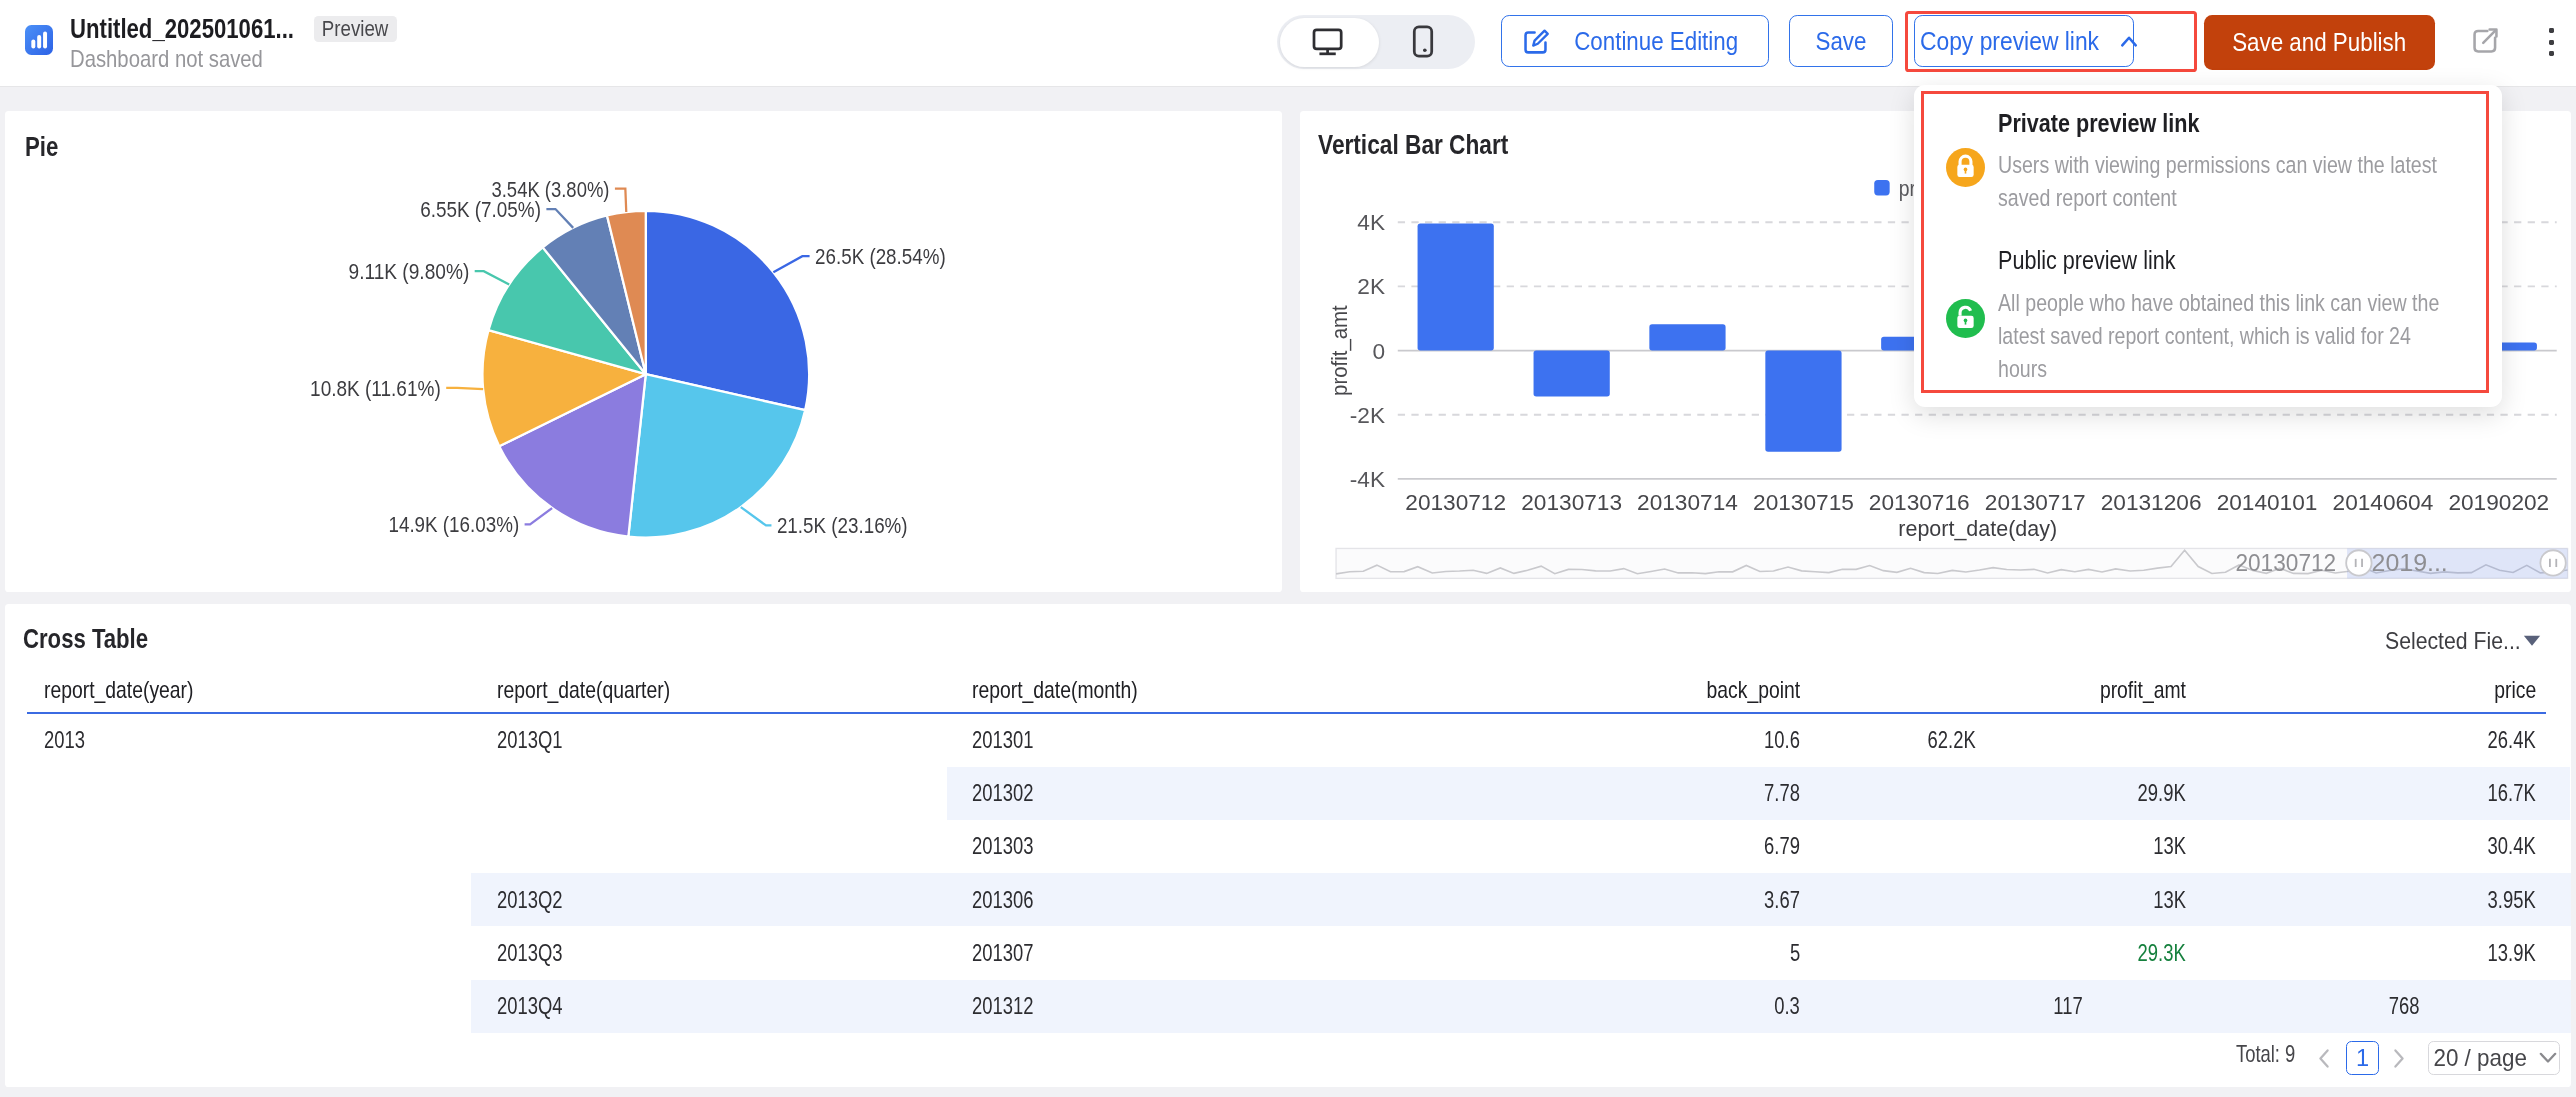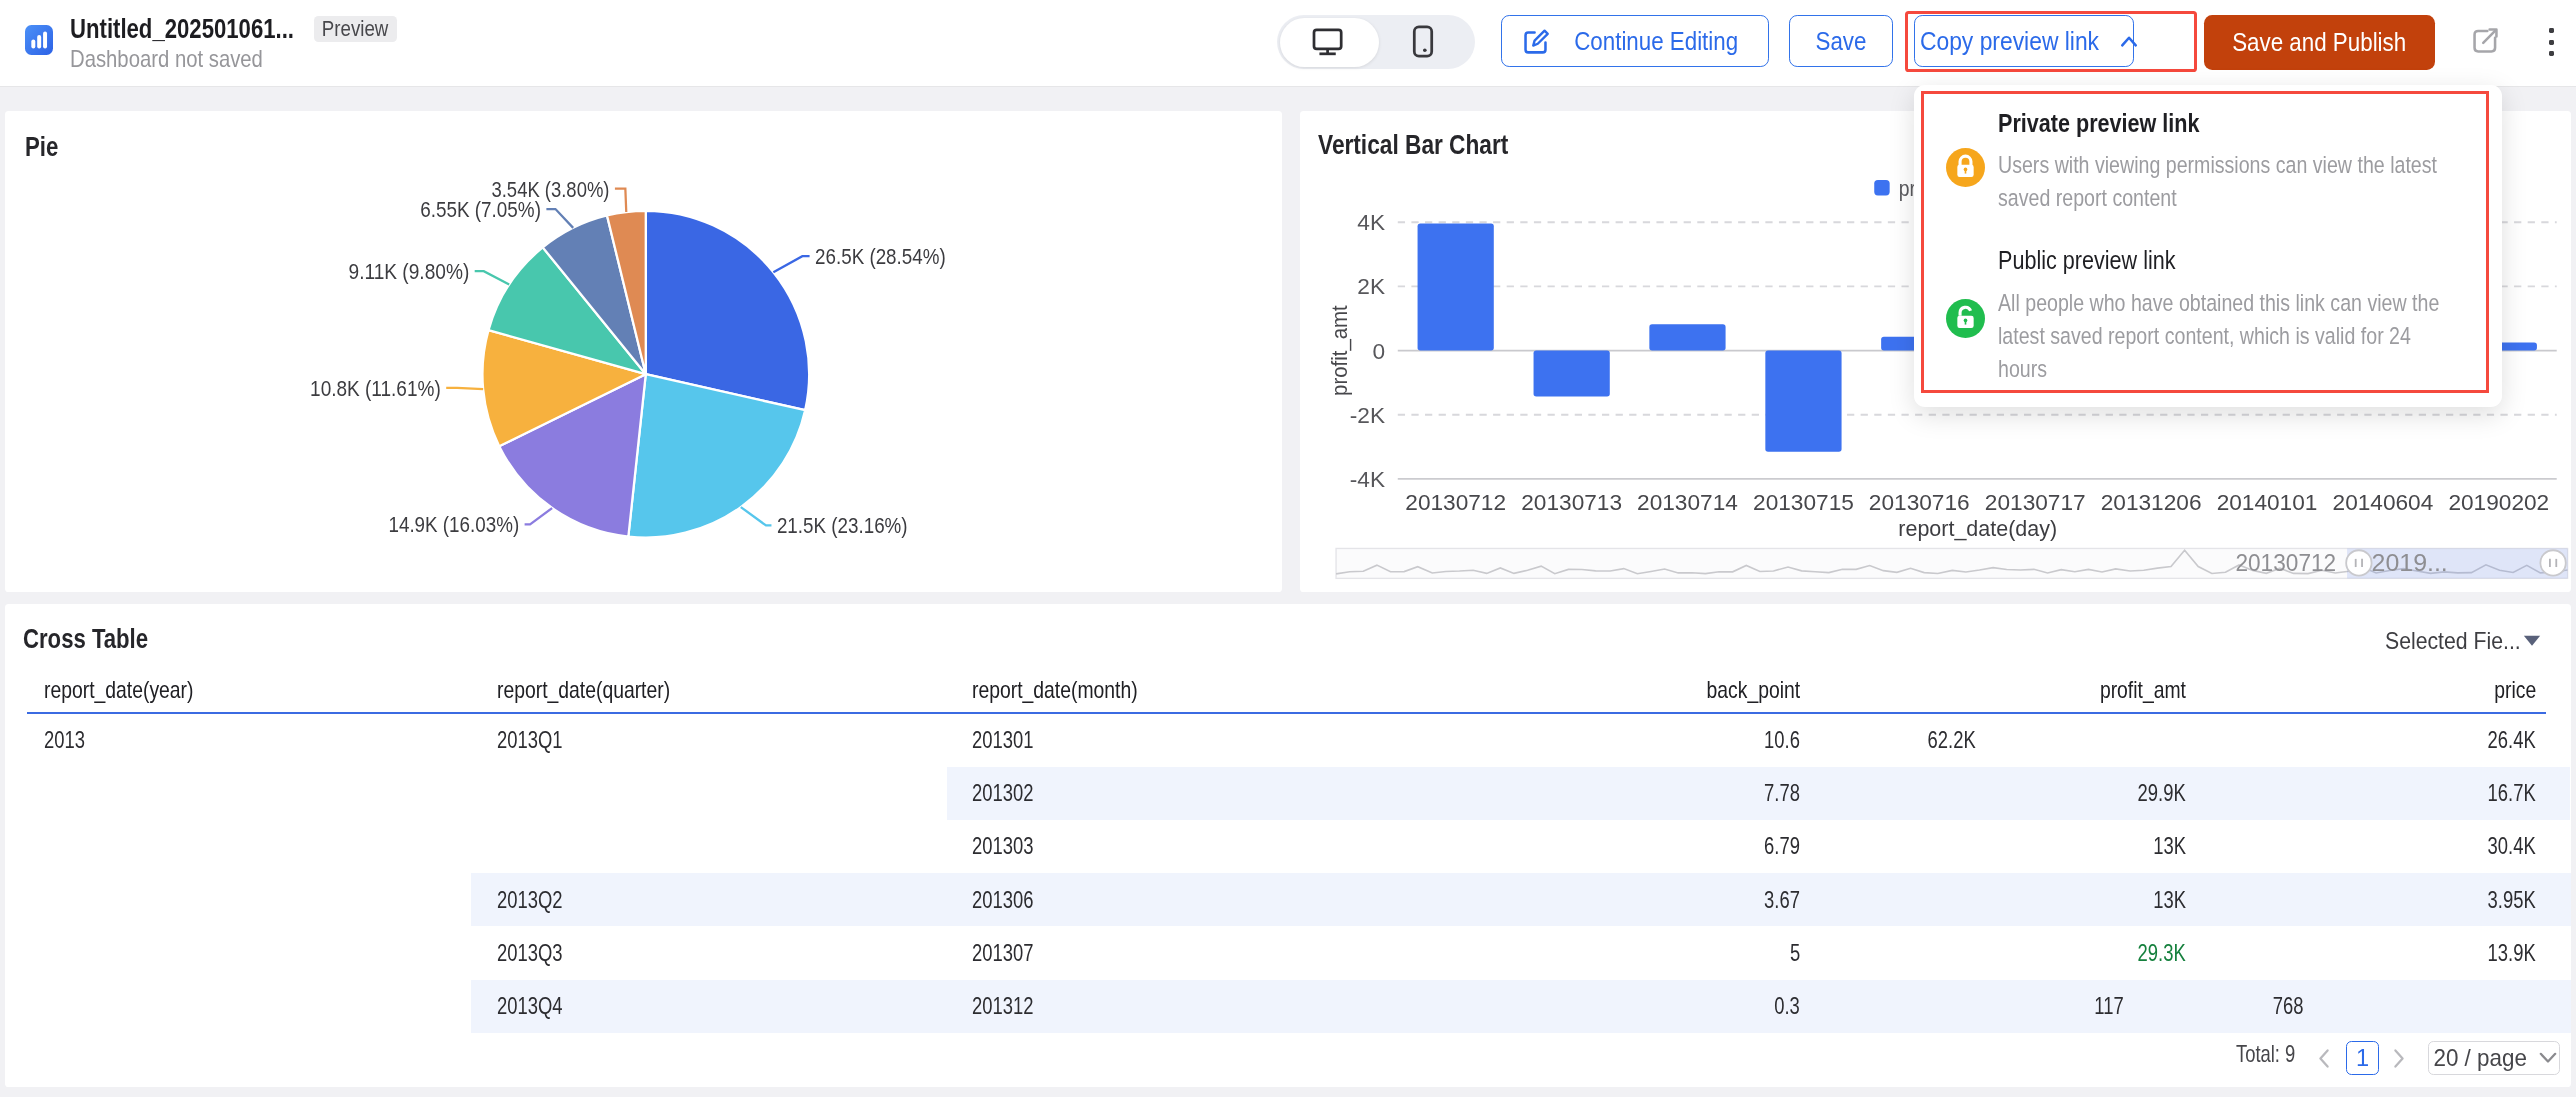--- a/index.html
+++ b/index.html
@@ -196,22 +196,22 @@
 <div class="abs" style="left:2264px;top:887px;width:272px;text-align:right;font-size:23.6px;color:#2c2c30"><span class="sx or s78">3.95K</span></div>
 <div class="abs" style="left:497px;top:940px;font-size:23.6px;color:#2c2c30"><span class="sx ol s78">2013Q3</span></div>
 <div class="abs" style="left:972px;top:940px;font-size:23.6px;color:#2c2c30"><span class="sx ol s78">201307</span></div>
 <div class="abs" style="left:1528px;top:940px;width:272px;text-align:right;font-size:23.6px;color:#2c2c30"><span class="sx or s78">5</span></div>
 <div class="abs" style="left:1914px;top:940px;width:272px;text-align:right;font-size:23.6px;color:#15803d"><span class="sx or s78">29.3K</span></div>
 <div class="abs" style="left:2264px;top:940px;width:272px;text-align:right;font-size:23.6px;color:#2c2c30"><span class="sx or s78">13.9K</span></div>
 <div class="abs" style="left:471px;top:980px;width:2100px;height:53px;background:#f0f4fd"></div>
 <div class="abs" style="left:497px;top:993px;font-size:23.6px;color:#2c2c30"><span class="sx ol s78">2013Q4</span></div>
 <div class="abs" style="left:972px;top:993px;font-size:23.6px;color:#2c2c30"><span class="sx ol s78">201312</span></div>
 <div class="abs" style="left:1528px;top:993px;width:272px;text-align:right;font-size:23.6px;color:#2c2c30"><span class="sx or s78">0.3</span></div>
-<div class="abs" style="left:1852px;top:993px;width:272px;text-align:right;font-size:23.6px;color:#2c2c30"><span class="sx or s78">117</span></div>
-<div class="abs" style="left:2264px;top:993px;width:272px;text-align:left;font-size:23.6px;color:#2c2c30"><span class="sx or s78">768</span></div>
+<div class="abs" style="left:1928px;top:993px;width:272px;text-align:center;font-size:23.6px;color:#2c2c30"><span class="sx or s78">117</span></div>
+<div class="abs" style="left:2264px;top:993px;width:272px;text-align:center;font-size:23.6px;color:#2c2c30"><span class="sx or s78">768</span></div>
 <div class="abs" style="left:2236px;top:1041px;font-size:23.6px;color:#46464a"><span class="sx ol s78">Total: 9</span></div>
 <svg class="abs" style="left:2314px;top:1045px" width="20" height="27" viewBox="0 0 22 30">
     <polyline points="15,6 7,15 15,24" fill="none" stroke="#b9b9bd" stroke-width="2.5" stroke-linecap="round" stroke-linejoin="round"></polyline>
   </svg>
 <div class="abs" style="left:2346px;top:1041px;width:33px;height:34px;border:1.8px solid #2b6ae9;border-radius:5.4px;font-size:23.6px;color:#2b6ae9;display:flex;align-items:center;justify-content:center">1</div>
 <svg class="abs" style="left:2389px;top:1045px" width="20" height="27" viewBox="0 0 22 30">
     <polyline points="7,6 15,15 7,24" fill="none" stroke="#b9b9bd" stroke-width="2.5" stroke-linecap="round" stroke-linejoin="round"></polyline>
   </svg>
 <div class="abs" style="left:2428px;top:1041px;width:132px;height:34px;border:1.8px solid #d8d8dc;border-radius:5.4px;font-size:23.6px;color:#46464a;display:flex;align-items:center;justify-content:center;white-space:nowrap">
     <span class="sx oc s95">20 / page</span>

